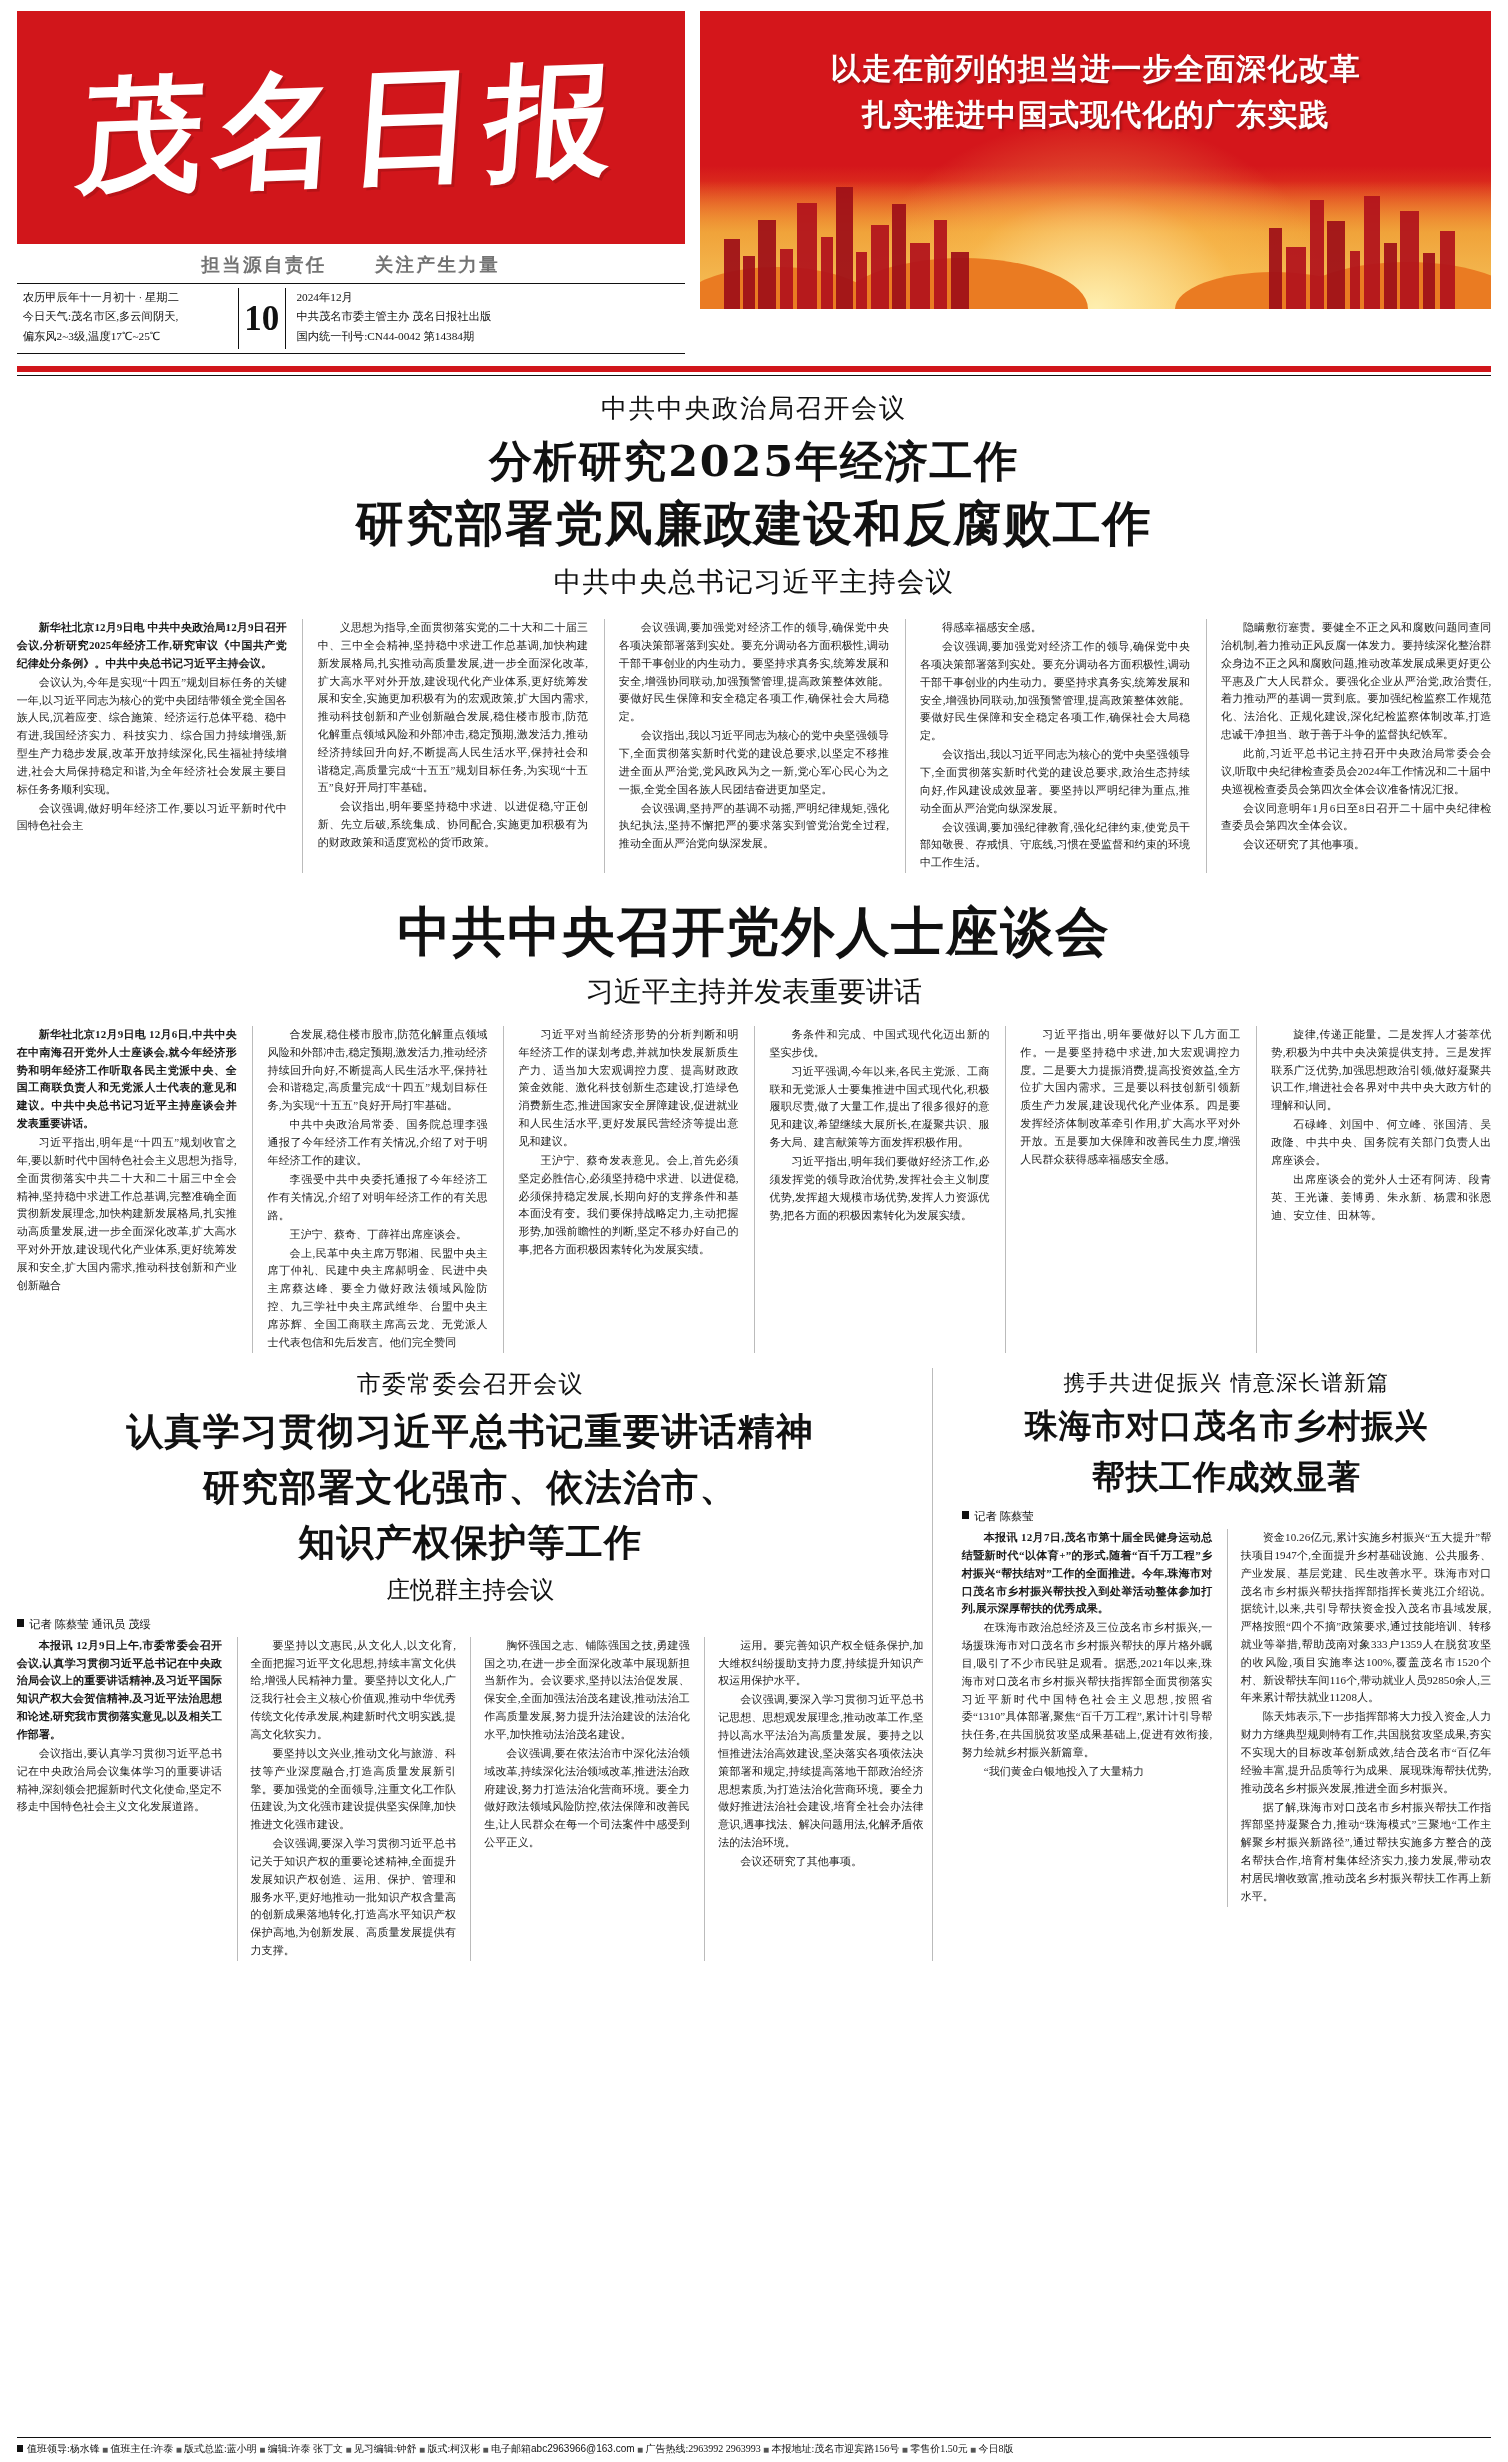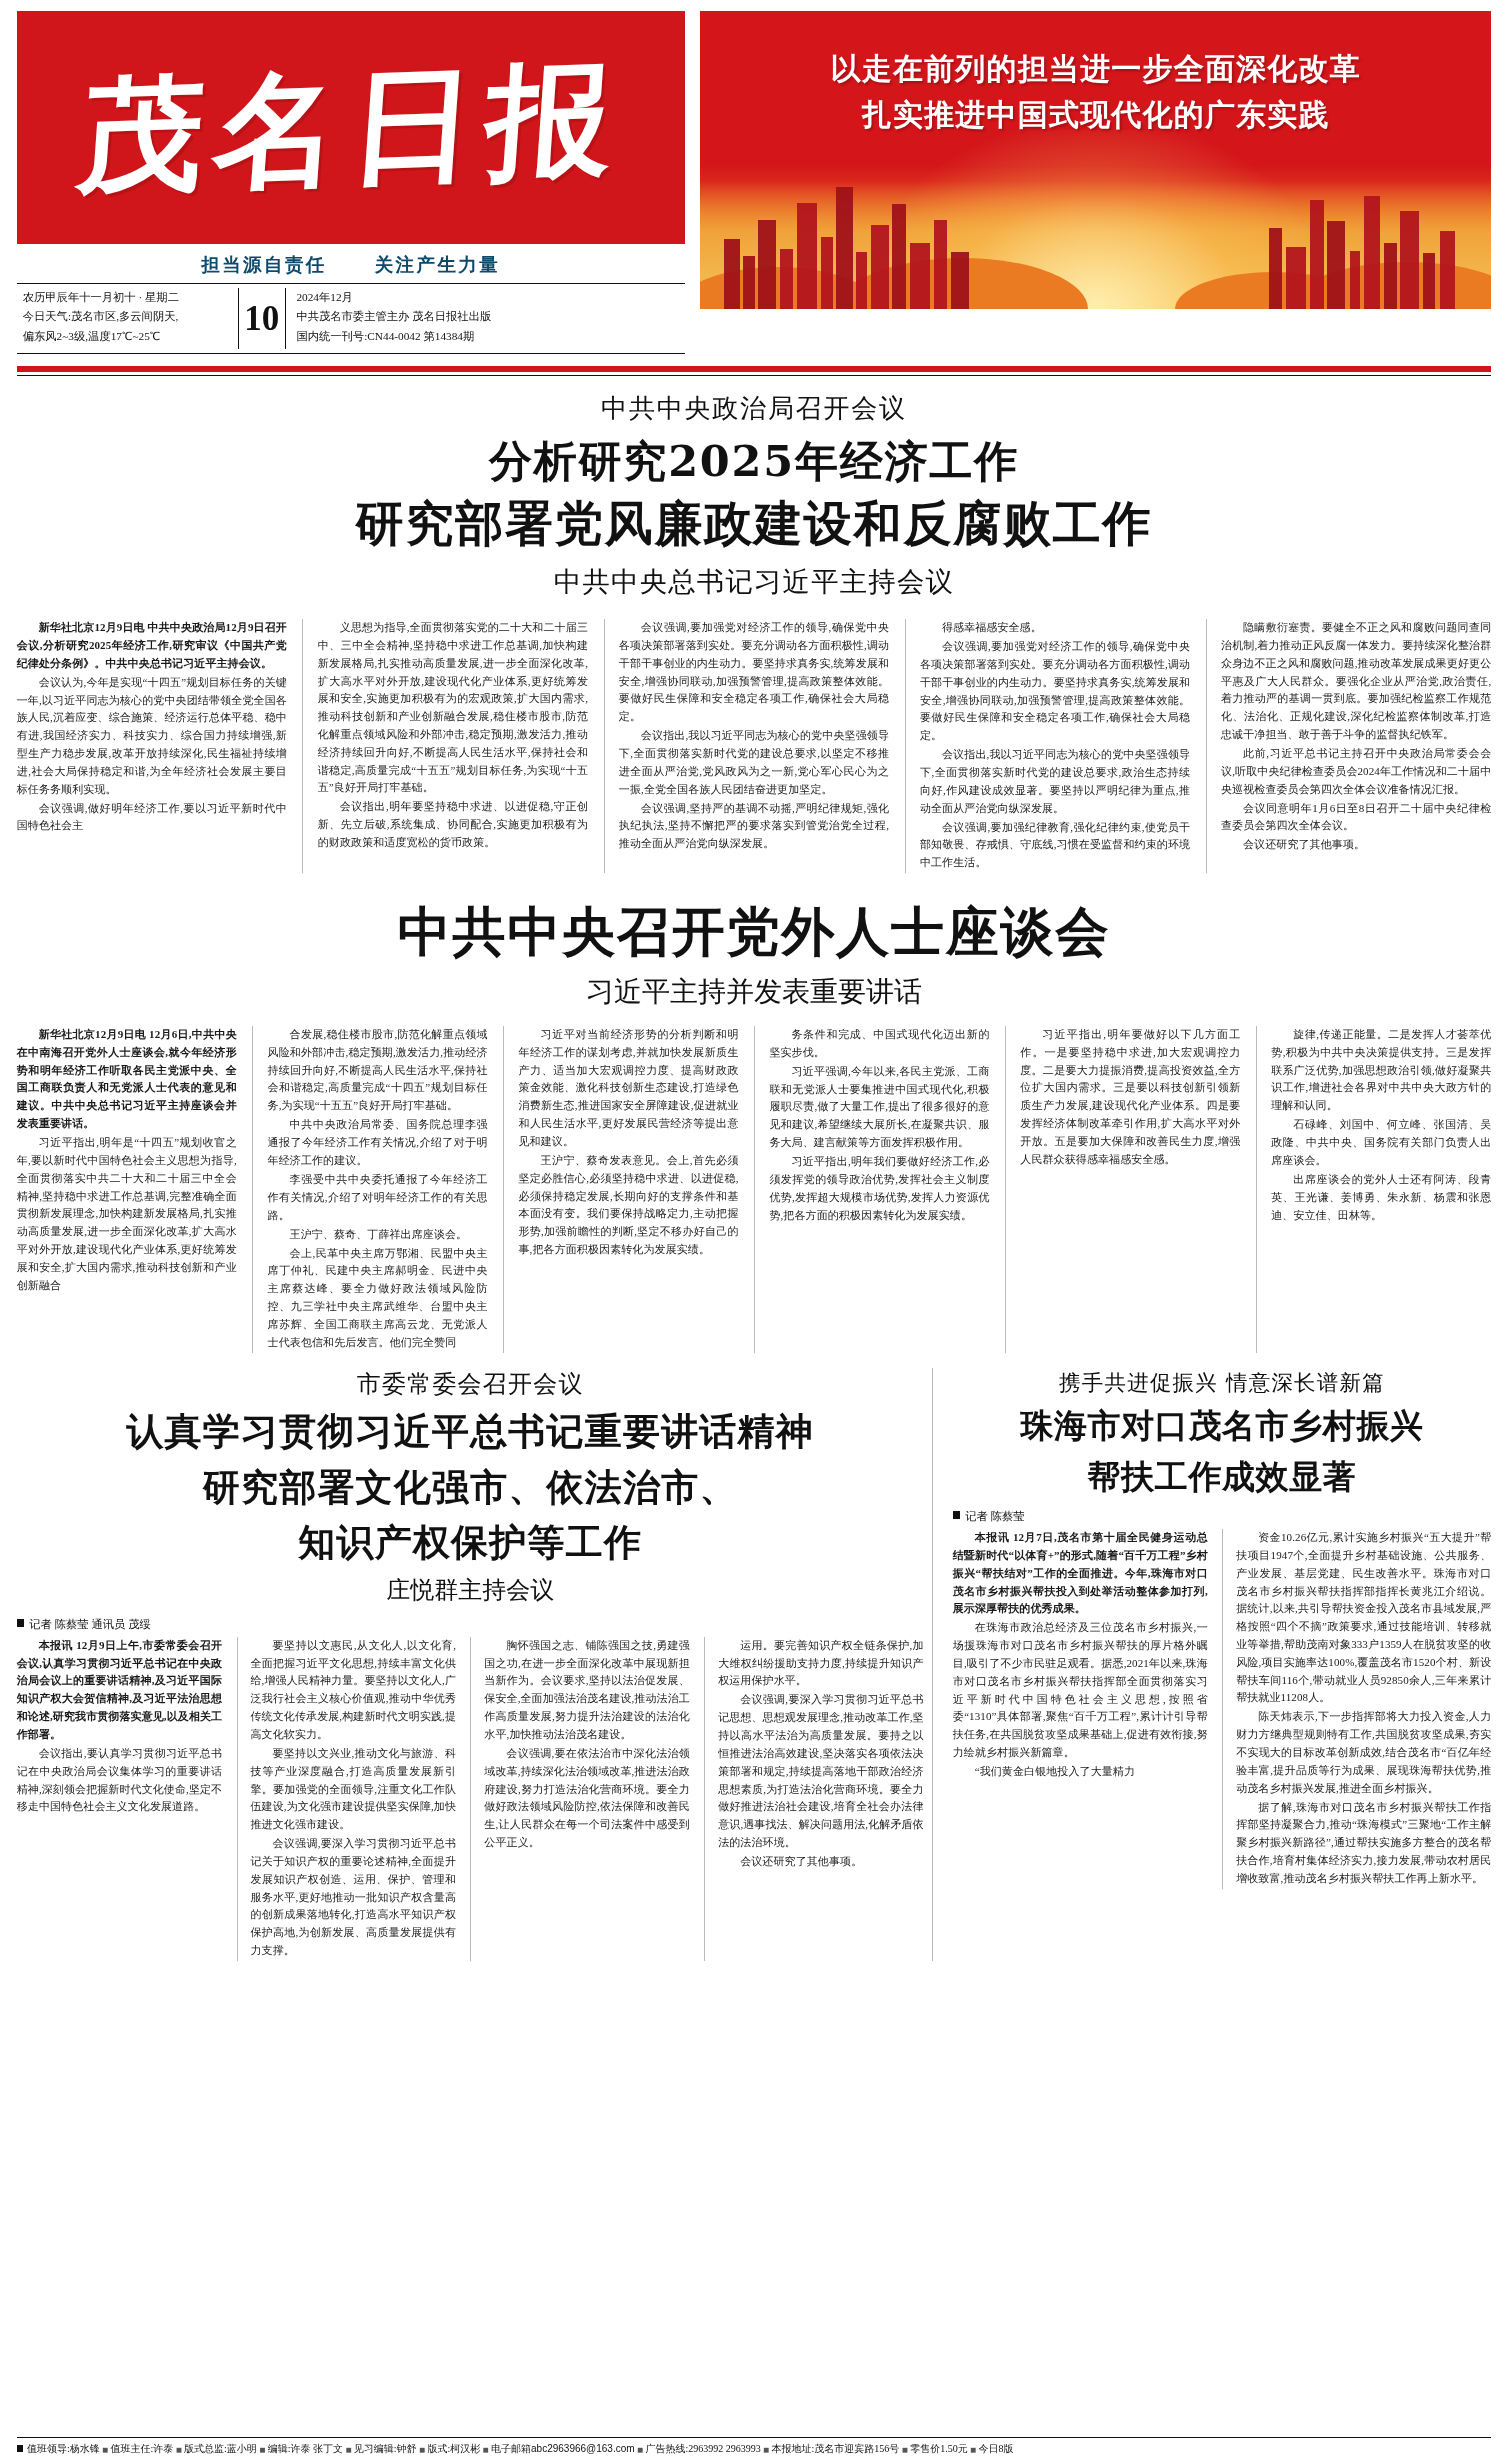--- a/index.html
+++ b/index.html
@@ -43,21 +43,21 @@
     letter-spacing: 10.7px;
     line-height: 1;
     transform: skewX(-6deg) rotate(-2deg);
     text-shadow: 3px 3px 0 rgba(0,0,0,0.12);
     white-space: nowrap;
   }
   .slogan-row {
     display: flex;
     justify-content: center;
     gap: 48px;
-    color: #0c4a6e;
+    color: #737373;
     font-size: 18.5px;
     font-weight: bold;
     letter-spacing: 2.4px;
     padding: 8.4px 0 6px 0;
     font-family: "DejaVu Serif", serif;
   }
   .mast-meta {
     display: flex;
     border-top: 1.8px solid #111;
     border-bottom: 1.8px solid #111;
@@ -178,21 +178,21 @@
   .lead2 .sub1 { font-family: "DejaVu Serif", serif; font-size: 28px; margin-top: 8.4px; }
   .lead2 .sub2 { font-family: "DejaVu Serif", serif; font-size: 26px; margin-top: 9.5px; letter-spacing: 1.2px; }
 
   
   .bottom {
     display: flex;
     padding: 15.5px 16.7px 0 16.7px;
     gap: 8px;
   }
   .bottom-left { width: 907px; }
-  .bottom-right { flex: 1; border-left: 0.6px solid #bbb; padding-left: 20px; }
+  .bottom-right { flex: 1; border-left: 0.6px solid #bbb; padding-left: 29px; }
 
   .bl-kicker { text-align: center; font-family: "DejaVu Serif", serif; font-size: 24px; letter-spacing: 1.2px; }
   .bl-h {
     text-align: center;
     font-family: "DejaVu Serif", serif;
     font-weight: bold;
     font-size: 37px;
     line-height: 1.3;
     margin: 7.2px 0 0 0;
     letter-spacing: 1.2px;

